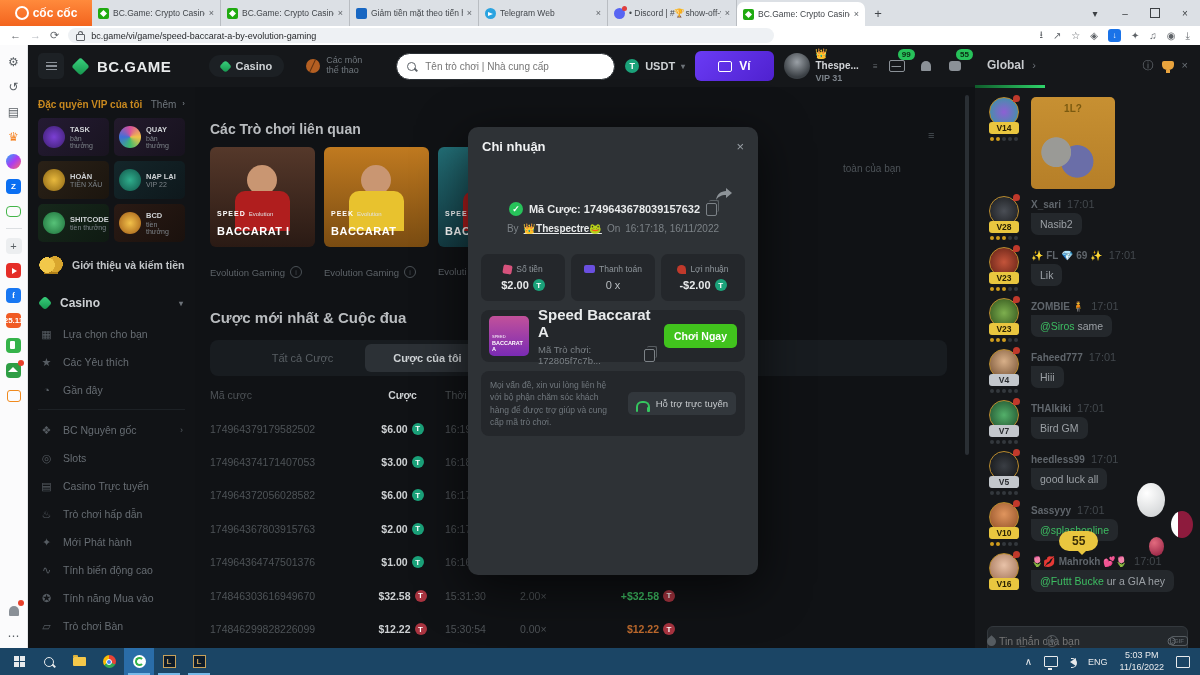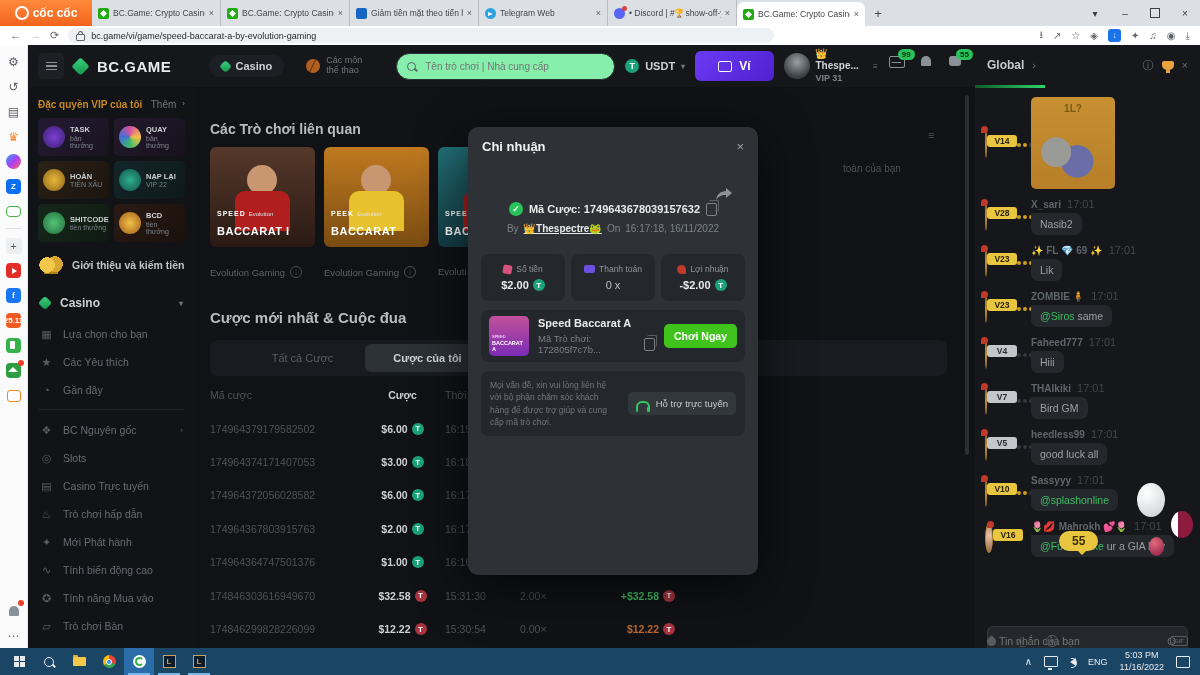--- a/index.html
+++ b/index.html
@@ -58,36 +58,36 @@
   .site{position:absolute;left:28px;top:45px;width:1172px;height:603px;background:#101215;overflow:hidden}
   .sheader{position:absolute;left:0;top:0;width:947px;height:42px;background:#15171a;display:flex;align-items:center;gap:10px;padding:0 10px;box-sizing:border-box}
   .burger{width:26px;height:26px;background:#1d2125;border-radius:5px;display:flex;flex-direction:column;justify-content:center;gap:2px;align-items:center;flex:none}
   .burger i{width:11px;height:1.5px;background:#8a9097;display:block}
   .gdia{width:13px;height:13px;background:linear-gradient(135deg,#3bd37f,#15934c);transform:rotate(45deg);border-radius:3px;flex:none}
   .logo{color:#e8eaeb;font-weight:bold;font-size:15px;letter-spacing:.5px}
   .htab{display:flex;align-items:center;gap:6px;background:#1c2024;border-radius:17px;padding:5px 12px;color:#ced2d5;font-size:11px;font-weight:bold}
   .htab.ghost{background:transparent;color:#70777d;font-weight:normal;font-size:9px;line-height:1.1;text-align:left}
   .bball{width:14px;height:14px;border-radius:50%;background:#b45f22;position:relative;overflow:hidden;flex:none}
   .bball::after{content:"";position:absolute;left:6px;top:-2px;width:1px;height:18px;background:#5e3110;transform:rotate(25deg)}
-  .hsearch{width:228px;height:27px;background:#86efac;border:1px solid #2b3035;border-radius:16px;display:flex;align-items:center;gap:7px;padding:0 10px;box-sizing:border-box}
+  .hsearch{width:228px;height:27px;background:#ffffff;border:1px solid #2b3035;border-radius:16px;display:flex;align-items:center;gap:7px;padding:0 10px;box-sizing:border-box}
   .mag{width:7px;height:7px;border:1.5px solid #5c6268;border-radius:50%;position:relative;flex:none}
   .mag::after{content:"";position:absolute;left:6px;top:6px;width:4px;height:1.5px;background:#5c6268;transform:rotate(45deg)}
   .hsearch input{background:transparent;border:none;outline:none;color:#585e64;font-size:10px;width:170px;font-family:"Liberation Sans",sans-serif}
   .coin{width:14px;height:14px;border-radius:50%;background:#1ba27a;color:#fff;font-size:9px;font-weight:bold;display:inline-flex;align-items:center;justify-content:center;flex:none}
   .coin.sm{width:12px;height:12px;font-size:8px}
   .coin.trx{background:#a93440}
   .cur{display:flex;align-items:center;gap:6px;color:#ced2d5;font-size:11px;font-weight:bold}
   .chev{color:#6c7278;font-size:8px}
   .walletbtn{width:82px;height:30px;background:linear-gradient(135deg,#6a3bf5,#4f21cf);border-radius:6px;display:flex;align-items:center;justify-content:center;gap:7px;color:#fff;font-weight:bold;font-size:12px}
   .wicon{width:12px;height:9px;border:1.5px solid #fff;border-radius:2px;position:relative}
   .user{display:flex;align-items:center;gap:6px}
   .uav{width:26px;height:26px;border-radius:50%;background:radial-gradient(circle at 50% 35%,#9aa0a6,#3a3f44 70%);flex:none}
   .uname{color:#d0d3d6;font-size:10px;font-weight:bold;line-height:1.2}
   .uvip{color:#7c838a;font-size:9px;font-weight:bold}
-  .hico{position:relative;color:#8b9197;font-size:12px;display:flex;align-items:flex-start;justify-content:center;width:20px;height:20px}
+  .hico{position:relative;color:#8b9197;font-size:12px;display:flex;align-items:center;justify-content:center;width:20px;height:20px}
   .mailico{width:14px;height:10px;border:1.5px solid #8b9197;border-radius:2px;position:relative}
   .mailico::after{content:"";position:absolute;left:1px;top:0;width:9px;height:5px;border-bottom:1.5px solid #8b9197;transform:rotate(0);border-left:1.5px solid transparent}
   .bellico{width:10px;height:10px;background:#8b9197;border-radius:5px 5px 1px 1px}
   .chatico{width:12px;height:10px;background:#8b9197;border-radius:3px}
   .gbadge{position:absolute;top:-7px;right:-8px;background:#27c25a;color:#0c2b14;font-size:8px;font-weight:bold;border-radius:8px;padding:1px 4px}
   
   .ssb{position:absolute;left:0;top:42px;width:167px;height:561px;background:#111316;padding:10px 10px 0;box-sizing:border-box}
   .viprow{display:flex;align-items:flex-start;gap:6px;font-size:10px;font-weight:bold;color:#c8891f;margin:2px 0 8px}
   .viprow .more{margin-left:auto;color:#70777d;font-weight:normal}
   .cardgrid{display:grid;grid-template-columns:1fr 1fr;gap:5px}
@@ -145,21 +145,21 @@
   
   .chat{position:absolute;left:947px;top:0;width:225px;height:603px;background:#15171a;overflow:hidden}
   .chead{height:40px;display:flex;align-items:center;gap:8px;padding:0 12px;color:#c7cacd;font-size:12px;font-weight:bold}
   .chead .sp{flex:1}
   .cico{color:#6c7278;font-size:11px;font-weight:normal}
   .trophy{width:12px;height:9px;background:#e8a33d;border-radius:2px 2px 5px 5px;position:relative}
   .trophy::after{content:"";position:absolute;left:4px;top:9px;width:4px;height:3px;background:#e8a33d}
   .greenbar{position:absolute;left:0;top:40px;width:70px;height:3px;background:linear-gradient(90deg,#0f5c2b,#2fd56b)}
   .cmsgs{position:absolute;left:0;top:46px;width:225px;height:500px;padding:6px 10px;box-sizing:border-box}
   .cmsg{display:flex;gap:8px;margin-bottom:7px}
-  .cavcol{width:38px;flex:none;display:flex;flex-direction:row;align-items:center}
+  .cavcol{width:38px;flex:none;display:flex;flex-direction:column;align-items:center}
   .cav{width:30px;height:30px;border-radius:50%;border:1.5px solid #b98b2e;box-sizing:border-box;position:relative}
   .cav::before{content:"";position:absolute;right:-2px;top:-3px;width:7px;height:7px;background:#c0392b;border-radius:50% 50% 50% 0}
   .av0{background:radial-gradient(circle,#8e5fd4,#2e9e9e)}
   .av1{background:radial-gradient(circle,#4a4e55,#17191c)}
   .av2{background:radial-gradient(circle,#c4543a,#5e1f14)}
   .av3{background:radial-gradient(circle,#7daf4e,#2e4f1a)}
   .av4{background:radial-gradient(circle at 50% 40%,#d8b089,#6e4a2e)}
   .av5{background:radial-gradient(circle,#53b06a,#1d4a2a)}
   .av6{background:radial-gradient(circle,#3a3e44,#101214)}
   .av7{background:radial-gradient(circle at 50% 40%,#e0955e,#8a4a22)}
@@ -213,21 +213,21 @@
   .mlab{display:flex;align-items:center;gap:4px;color:#8f969c;font-size:8.5px}
   .mval{display:flex;align-items:center;gap:4px;color:#e8eaeb;font-size:11px;font-weight:bold}
   .mval.plain{color:#b9bdc1;font-weight:normal}
   .ic-dice{width:9px;height:9px;background:#d6527c;border-radius:2px;transform:rotate(10deg)}
   .ic-card{width:11px;height:8px;background:#6a4fe0;border-radius:2px}
   .ic-hand{width:9px;height:9px;background:#c0392b;border-radius:50% 50% 0 50%}
   .mgame{margin:9px 13px 0;background:#24272b;border-radius:8px;height:52px;display:flex;align-items:center;gap:9px;padding:0 8px;box-sizing:border-box}
   .mthumb{width:40px;height:40px;border-radius:5px;background:linear-gradient(180deg,#c2519a,#7a2bb5);color:#fff;display:flex;flex-direction:column;justify-content:flex-end;padding:3px;box-sizing:border-box;line-height:1.2;flex:none}
   .mthumb .a{font-size:4px}.mthumb .b{font-size:5.5px;font-weight:bold}
   .mginfo{flex:1;min-width:0}
-  .mgname{color:#e8eaeb;font-size:11px;font-weight:bold;margin-bottom:4px}
+  .mgname{color:#e8eaeb;font-size:15px;font-weight:bold;margin-bottom:4px}
   .mgcode{display:flex;align-items:center;gap:5px;color:#7c8287;font-size:9.5px}
   .playbtn{background:#41c31d;color:#fff;font-weight:bold;font-size:10.5px;border-radius:5px;padding:6px 10px;flex:none}
   .msup{margin:9px 13px 0;background:#24272b;border-radius:8px;display:flex;align-items:center;gap:8px;padding:8px 9px;box-sizing:border-box}
   .msuptxt{flex:1;color:#70777d;font-size:8.5px;line-height:1.45}
   .supbtn{background:#32373c;border-radius:5px;color:#c6cacd;font-size:9.5px;display:flex;align-items:center;gap:6px;padding:6px 8px;flex:none}
   .hp{width:10px;height:6px;border:2px solid #35c65f;border-bottom:none;border-radius:6px 6px 0 0;position:relative;margin-top:3px}
   .hp::before,.hp::after{content:"";position:absolute;bottom:-3px;width:2.5px;height:5px;background:#35c65f;border-radius:1px}
   .hp::before{left:-2px}.hp::after{right:-2px}
   
   .taskbar{position:absolute;left:0;top:648px;width:1200px;height:27px;background:#1b4565;display:flex;align-items:center;color:#e8eaec}

